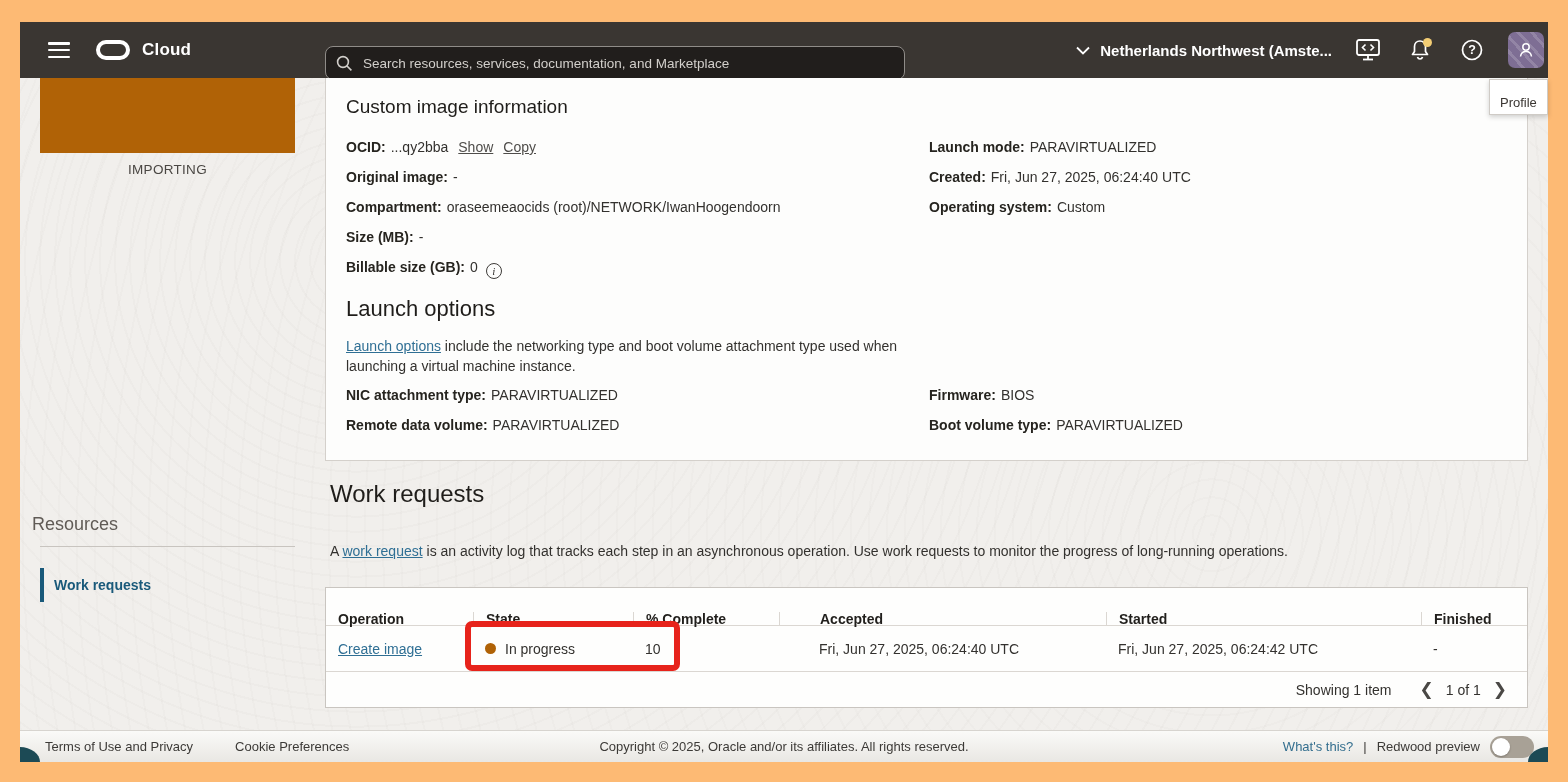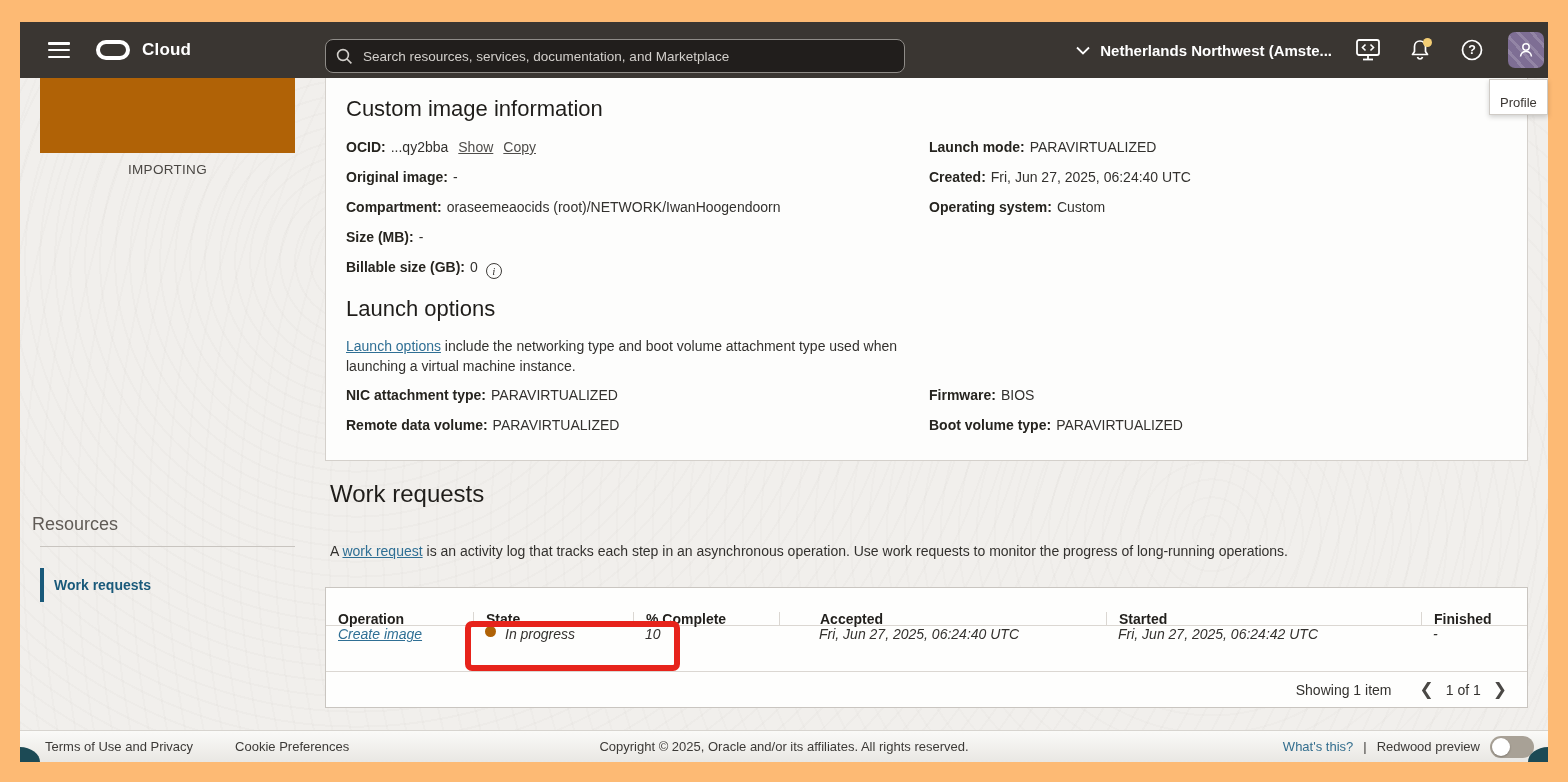--- a/index.html
+++ b/index.html
@@ -10,21 +10,21 @@
   
   .topbar { position:absolute; left:20px; top:22px; width:1528px; height:56px;
             background:#3a3632; display:flex; align-items:center; }
   .hamburger { width:22px; height:16px; margin-left:28px; display:flex; flex-direction:column;
                justify-content:space-between; cursor:pointer; }
   .hamburger span { display:block; height:2.5px; background:#fff; border-radius:1px; }
   .brand { display:flex; align-items:center; margin-left:26px; }
   .oracle-o { width:34px; height:20px; border:4.5px solid #fff; border-radius:999px; }
   .brand-label { color:#fff; font-size:17px; font-weight:bold; margin-left:12px; letter-spacing:.2px; }
 
-  .searchbox { position:absolute; left:305px; top:17px; width:580px; height:34px;
+  .searchbox { position:absolute; left:305px; top:24px; width:580px; height:34px;
                background:#211e1c; border:1px solid #8f8c88; border-radius:8px;
                display:flex; align-items:center; padding:0 10px; }
   .searchbox svg { flex:0 0 auto; }
   .searchbox input { flex:1; background:transparent; border:none; outline:none;
                      color:#e8e5e1; font-size:13.5px; margin-left:10px; font-family:inherit; }
   .searchbox input::placeholder { color:#d2cfcb; opacity:1; }
 
   .topbar-right { position:absolute; right:4px; top:0; height:56px; display:flex; align-items:center; gap:20px; }
   .region { display:flex; align-items:center; gap:10px; color:#fff; cursor:pointer; }
   .region-label { font-size:15px; font-weight:600; white-space:nowrap; }
@@ -53,21 +53,21 @@
   .resources-divider { position:absolute; left:40px; top:546px; width:255px; height:1px; background:#c8c4bf; }
   .sidebar-item { position:absolute; left:40px; top:568px; display:flex; align-items:center;
                   height:34px; cursor:pointer; }
   .sidebar-item .bar { width:4px; height:34px; background:#19597a; }
   .sidebar-item .lbl { margin-left:10px; font-size:14px; font-weight:bold; color:#19597a; }
 
   
   .card { position:absolute; left:325px; top:78px; width:1203px; height:383px;
           background:#fdfdfc; border:1px solid #d4d0cb; border-top:none; }
   .card-inner { position:relative; width:100%; height:100%; }
-  .h-card { position:absolute; left:20px; top:18px; font-size:22px; font-weight:400; color:#1f1d1a; }
+  .h-card { position:absolute; left:20px; top:18px; font-size:19px; font-weight:400; color:#1f1d1a; }
   .fields-left { position:absolute; left:20px; top:60px; width:575px; }
   .fields-right { position:absolute; left:603px; top:60px; width:575px; }
   .field { font-size:14px; color:#33312e; margin-bottom:12px; line-height:18px; }
   .field .lbl { font-weight:bold; color:#26241f; margin-right:5px; }
   .inline-link { color:#4f4d4a; text-decoration:underline; margin-left:10px; cursor:pointer; }
   .info-icon { display:inline-flex; width:16px; height:16px; border:1px solid #3d3b38; border-radius:50%;
                align-items:center; justify-content:center; font-size:11px; font-style:italic;
                font-family:"Liberation Serif", serif; margin-left:8px; vertical-align:-3px; cursor:pointer; }
   .h-launch { position:absolute; left:20px; top:218px; font-size:22px; font-weight:400; color:#1f1d1a; }
   .launch-desc { position:absolute; left:20px; top:258px; width:575px; font-size:14px;
@@ -81,21 +81,21 @@
   .work-desc { position:absolute; left:330px; top:543px; width:1198px; font-size:14px; color:#33312e; }
 
   .table { position:absolute; left:325px; top:587px; width:1203px; background:#fefefd;
            border:1px solid #c9c5c0; }
   .t-row { display:flex; align-items:stretch; }
   .t-head { height:37px; }
   .t-head .cell { font-weight:bold; color:#211f1c; border-left:1px solid #dbd7d2;
                   display:flex; align-items:center;margin-top:24px; }
   .t-head .cell:first-child { border-left:none; }
   .t-body { height:47px; border-top:1px solid #dbd7d2; border-bottom:1px solid #dbd7d2; }
-  .t-body .cell { display:flex; align-items:flex-start;font-style:italic; }
+  .t-body .cell { display:flex; align-items:center; }
   .cell { font-size:14px; color:#33312e; padding:0 12px; }
   .c-op { width:147px; } .c-state { width:160px; } .c-pct { width:146px; }
   .c-acc { width:327px;padding-left:40px; } .c-start { width:315px; } .c-fin { flex:1; }
   .table-link { color:#2f6f94; text-decoration:underline; cursor:pointer; }
   .state-dot { width:11px; height:11px; border-radius:50%; background:#b06206; margin-right:9px; flex:0 0 auto; }
   .t-footer { height:35px; justify-content:flex-end; align-items:center; display:flex; padding-right:18px; }
   .t-footer .showing { font-size:14px; color:#33312e; margin-right:26px; }
   .pager { display:flex; align-items:center; gap:10px; font-size:14px; color:#33312e; }
   .pager .chev { font-size:17px; color:#4a4845; cursor:pointer; padding:0 2px; line-height:1; }
 

